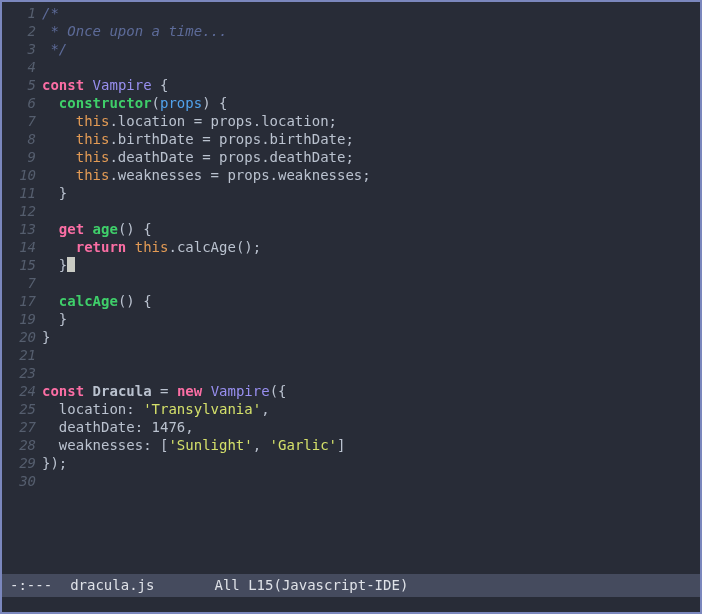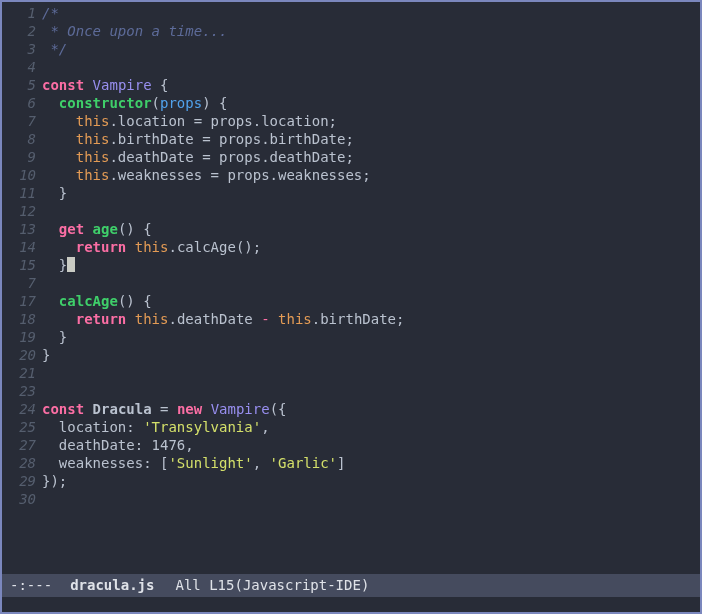--- a/index.html
+++ b/index.html
@@ -21,22 +21,22 @@
   .tok-pr{color:var(--pr,#51a2ec);}
   .tok-th{color:var(--th,#e39b55);}
   .tok-st{color:var(--st,#d4e06a);}
   .tok-df{color:var(--fg,#bac2cf);font-weight:bold;margin-top:35px;}
   .tok-cur{display:inline-block;width:8px;height:15px;background:var(--cursor,#c9cbc3);
            vertical-align:-2px;}
   .modeline{height:23px;flex:0 0 23px;background:var(--mlbg,#454b5e);color:var(--mlfg,#dfe2e8);
             font-family:"DejaVu Sans Mono",monospace;font-size:14px;line-height:23px;
             display:flex;align-items:center;white-space:pre;}
   .ml-state{margin-left:8px;}
-  .ml-file{margin-left:18px;font-weight:bold;}
-  .ml-pos{margin-left:21px;}
+  .ml-file{margin-left:18px;font-weight:normal;}
+  .ml-pos{margin-left:60px;}
   .ml-mode{}
   .echo{height:15px;flex:0 0 15px;background:var(--bg,#282c37);}
 </style>
 </head>
 <body>
 
 <div class="frame">
   <div class="buffer" id="buffer">
       <div class="line"><span class="ln">1</span><span class="tok tok-cm">/*</span></div>
       <div class="line"><span class="ln">2</span><span class="tok tok-cm"> * Once upon a time...</span></div>
@@ -48,21 +48,20 @@
       <div class="line"><span class="ln">8</span><span class="tok tok-pl">    </span><span class="tok tok-th">this</span><span class="tok tok-pl">.birthDate = props.birthDate;</span></div>
       <div class="line"><span class="ln">9</span><span class="tok tok-pl">    </span><span class="tok tok-th">this</span><span class="tok tok-pl">.deathDate = props.deathDate;</span></div>
       <div class="line"><span class="ln">10</span><span class="tok tok-pl">    </span><span class="tok tok-th">this</span><span class="tok tok-pl">.weaknesses = props.weaknesses;</span></div>
       <div class="line"><span class="ln">11</span><span class="tok tok-pl">  }</span></div>
       <div class="line"><span class="ln">12</span></div>
       <div class="line"><span class="ln">13</span><span class="tok tok-pl">  </span><span class="tok tok-kw">get</span><span class="tok tok-pl"> </span><span class="tok tok-fn">age</span><span class="tok tok-pl">() {</span></div>
       <div class="line"><span class="ln">14</span><span class="tok tok-pl">    </span><span class="tok tok-kw">return</span><span class="tok tok-pl"> </span><span class="tok tok-th">this</span><span class="tok tok-pl">.calcAge();</span></div>
       <div class="line"><span class="ln">15</span><span class="tok tok-pl">  }</span><span class="tok tok-cur"></span></div>
       <div class="line"><span class="ln">7</span></div>
       <div class="line"><span class="ln">17</span><span class="tok tok-pl">  </span><span class="tok tok-fn">calcAge</span><span class="tok tok-pl">() {</span></div>
-      <div class="line"><span class="ln">18</span><span class="tok tok-pl">    </span><span class="tok tok-kw">return</span><span class="tok tok-pl"> </span><span class="tok tok-th">this</span><span class="tok tok-pl">.deathDate </span><span class="tok tok-op">-</span><span class="tok tok-pl"> </span><span class="tok tok-th">this</span><span class="tok tok-pl">.birthDate;</span></div>
       <div class="line"><span class="ln">19</span><span class="tok tok-pl">  }</span></div>
       <div class="line"><span class="ln">20</span><span class="tok tok-pl">}</span></div>
       <div class="line"><span class="ln">21</span></div>
       <div class="line"><span class="ln">23</span></div>
       <div class="line"><span class="ln">24</span><span class="tok tok-kw">const</span><span class="tok tok-pl"> </span><span class="tok tok-df">Dracula</span><span class="tok tok-pl"> = </span><span class="tok tok-kw">new</span><span class="tok tok-pl"> </span><span class="tok tok-ty">Vampire</span><span class="tok tok-pl">({</span></div>
       <div class="line"><span class="ln">25</span><span class="tok tok-pl">  location: </span><span class="tok tok-st">'Transylvania'</span><span class="tok tok-pl">,</span></div>
       <div class="line"><span class="ln">27</span><span class="tok tok-pl">  deathDate: 1476,</span></div>
       <div class="line"><span class="ln">28</span><span class="tok tok-pl">  weaknesses: [</span><span class="tok tok-st">'Sunlight'</span><span class="tok tok-pl">, </span><span class="tok tok-st">'Garlic'</span><span class="tok tok-pl">]</span></div>
       <div class="line"><span class="ln">29</span><span class="tok tok-pl">});</span></div>
       <div class="line"><span class="ln">30</span></div>

